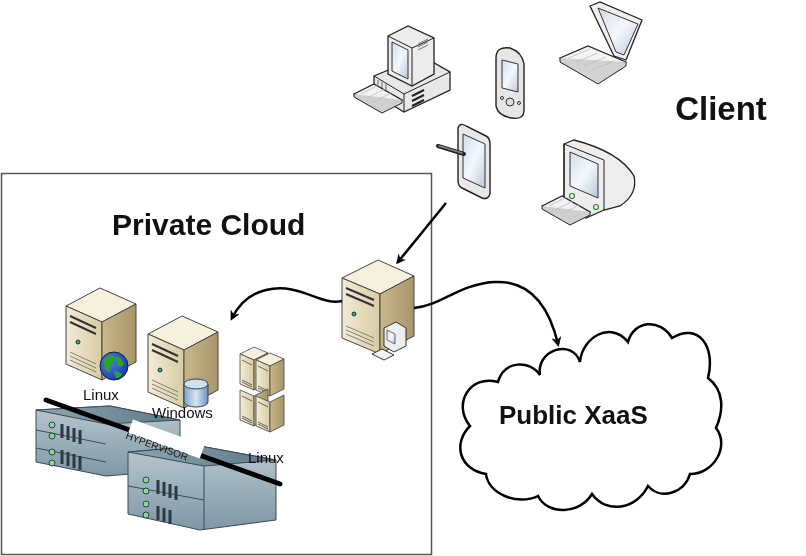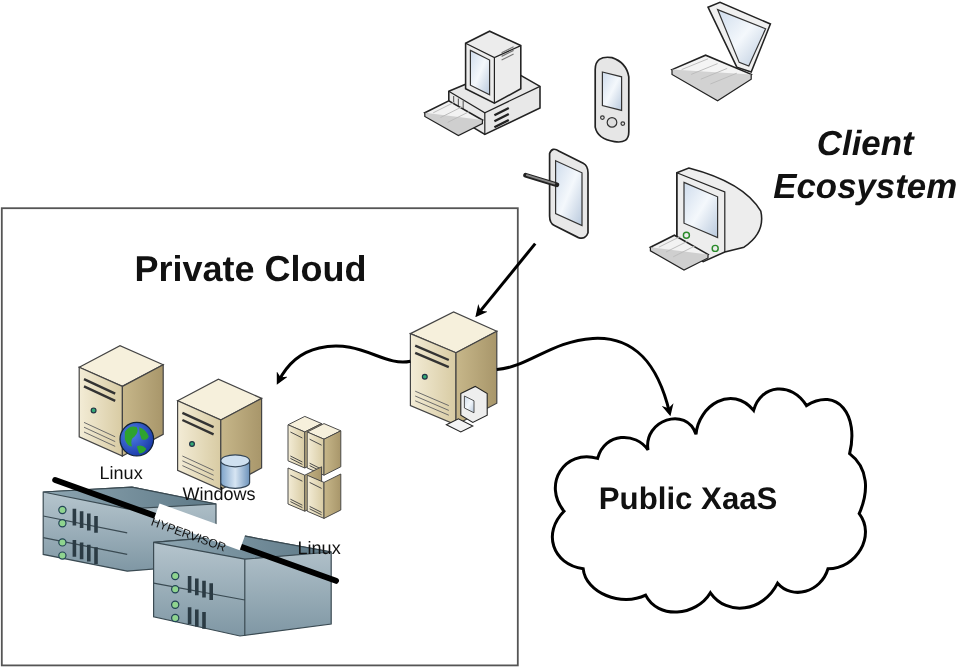--- a/index.html
+++ b/index.html
@@ -191,23 +191,22 @@
     <path d="M30,96 L40,91 L52,97 L42,102 Z" fill="#f4f4f4" stroke="#222" stroke-width="0.9"></path>
   </g>
 
   <path d="M540,375 C536,350 572,338 580,362 C582,338 610,320 628,342 C634,320 660,318 672,338 C698,322 716,346 708,378 C724,390 724,410 716,428 C730,446 714,474 690,474 C684,494 660,500 648,486 C636,510 606,514 592,494 C580,514 548,516 538,496 C518,506 488,494 486,474 C460,470 452,444 470,426 C452,404 470,374 498,382 C504,360 530,360 540,375 Z" fill="#fff" stroke="#000" stroke-width="2.5"></path>
 
   <path d="M446,203 L398,262" fill="none" stroke="#000" stroke-width="2.5" marker-end="url(#arrowHead)"></path>
   <path d="M342,301 C320,306 300,282 266,290 C248,294 238,306 232,318" fill="none" stroke="#000" stroke-width="2.5" marker-end="url(#arrowHead)"></path>
   <path d="M414,308 C440,306 460,284 494,282 C528,280 548,302 558,344" fill="none" stroke="#000" stroke-width="2.5" marker-end="url(#arrowHead)"></path>
 </svg>
 
-<div class="lbl title center" style="left:636px; top:102px; width:170px; line-height:36px; font-size:29px;font-style:italic;">
+<div class="lbl title center" style="left:636px; top:91px; width:170px; line-height:36px; font-size:33px;">
   <div>Client</div>
-  <div>Ecosystem</div>
 </div>
 
 <div class="lbl title" style="left:112px; top:208px; font-size:30px;">Private Cloud</div>
 
 <div class="lbl small" style="left:83px; top:386px;">Linux</div>
 <div class="lbl small" style="left:152px; top:404px;">Windows</div>
 <div class="lbl small" style="left:248px; top:449px;">Linux</div>
 
 <div class="lbl" style="left:128px; top:430px; font-size:10px; transform:rotate(19.8deg); transform-origin:left top;">HYPERVISOR</div>
 

